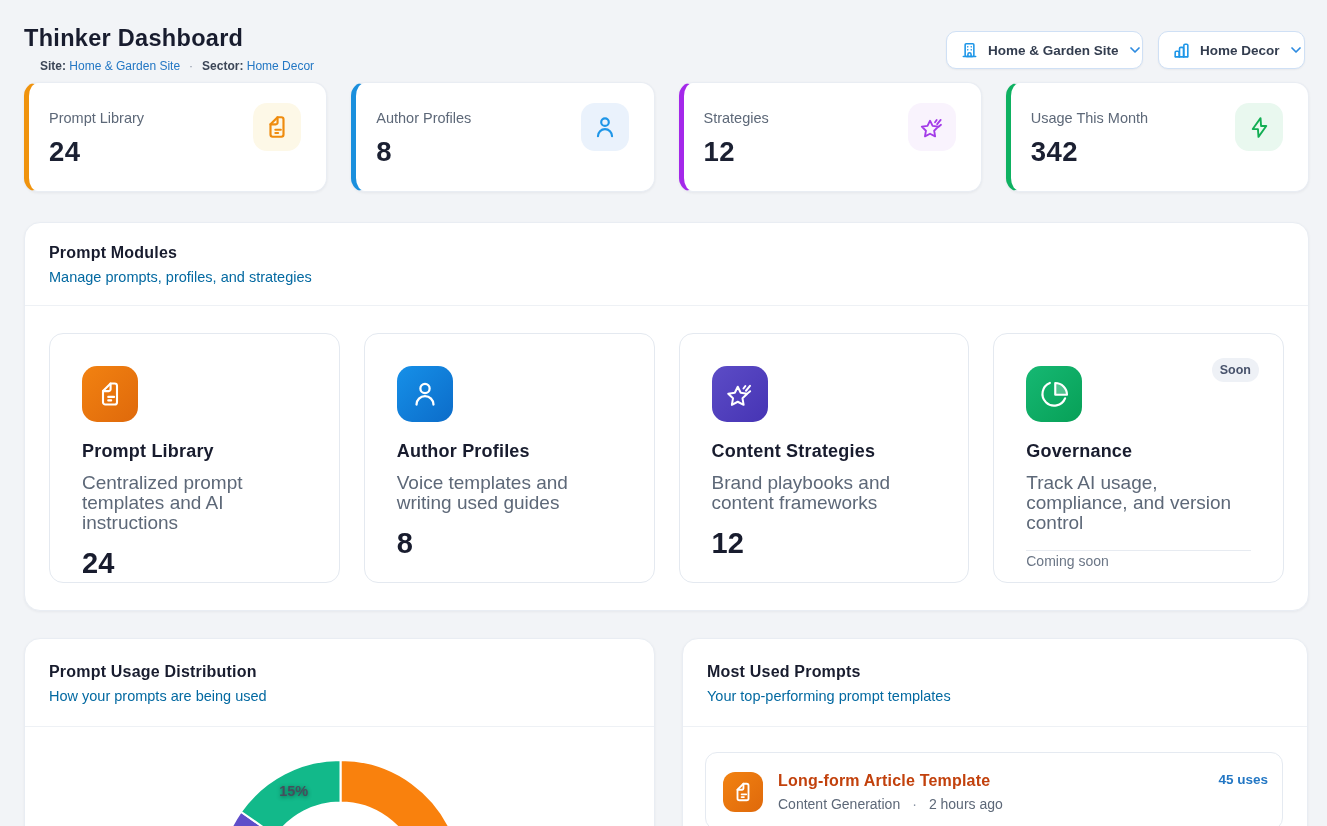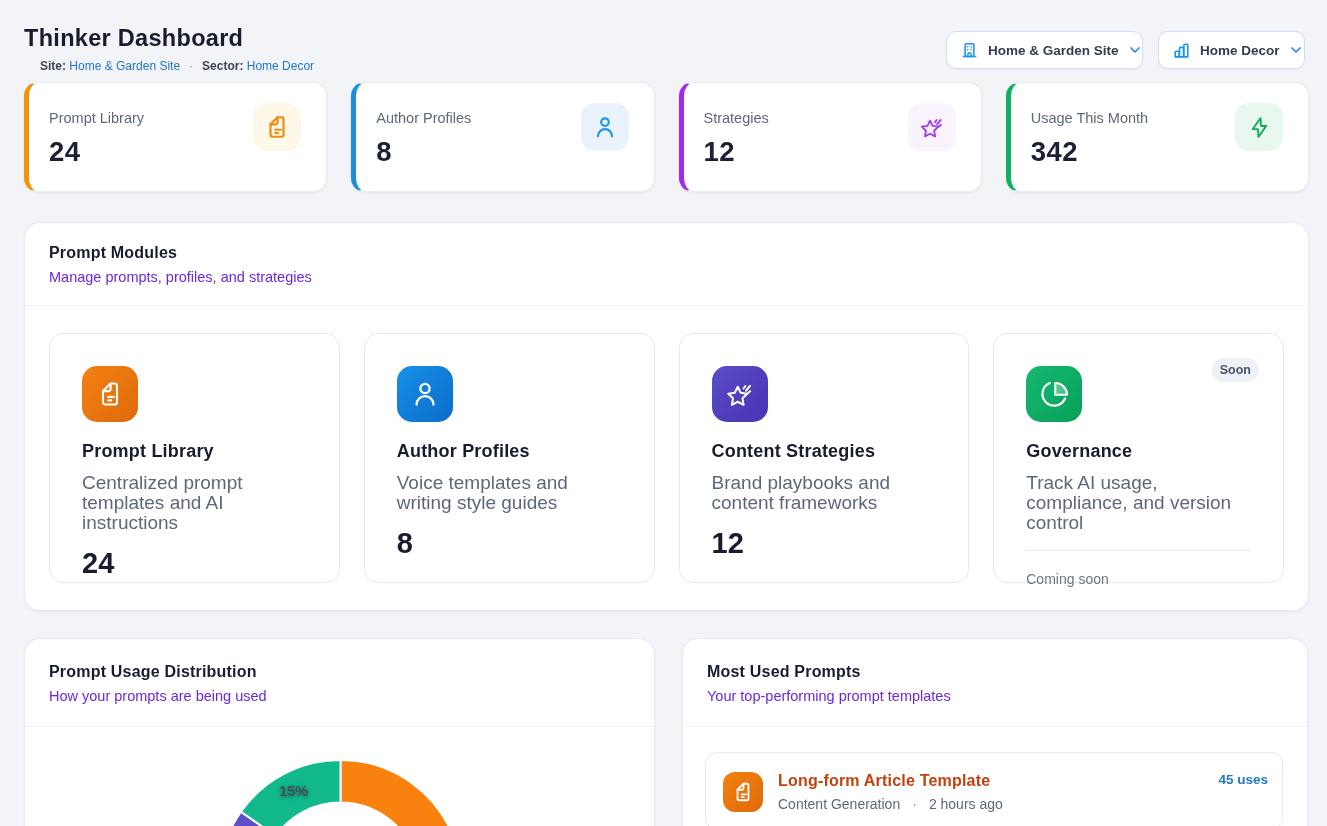--- a/index.html
+++ b/index.html
@@ -31,39 +31,39 @@
   #st4 { border-left-color:#0eb161; }
   #st1 .tile { background:#fdf8e7; }
   #st2 .tile { background:#eaf2fc; }
   #st3 .tile { background:#f9f3fd; }
   #st4 .tile { background:#e9f8ef; }
 
   
   .card { position:absolute; background:#fff; border:1px solid #e9edf3; border-radius:16px; box-shadow:0 1px 3px rgba(16,24,40,.05); }
   .card .chead { padding:21px 24px 0 24px; }
   .card .chead h2 { font-size:16px; font-weight:bold; color:#181c2e; letter-spacing:.2px; }
-  .card .chead .sub { margin-top:7px; font-size:14.5px; color:#6d28d9; }
+  .card .chead .sub { margin-top:7px; font-size:14.5px; color:#0369a1; }
   .card .divider { height:1px; background:#eef1f5; margin-top:20px; }
   .low .chead { padding-top:24px; }
   .low .divider { margin-top:22px; }
 
   #modules { left:24px; top:222px; width:1285px; height:389px; }
   .mgrid { display:grid; grid-template-columns:repeat(4,1fr); gap:24px; padding:27px 24px 24px 24px; }
   .mcard { position:relative; height:250px; border:1px solid #e4e9f0; border-radius:14px; background:#fff; padding:32px; }
   .mcard .mtile { width:56px; height:56px; border-radius:15px; display:flex; align-items:center; justify-content:center; }
   .mcard h3 { margin-top:19px; font-size:18px; font-weight:bold; color:#181c2e; letter-spacing:.2px; }
   .mcard .desc { margin-top:11px; font-size:19px; line-height:20px; color:#5d6878; }
   .mcard .cnt { margin-top:14px; font-size:29px; font-weight:bold; color:#181c2e; }
   #m1 .mtile { background:linear-gradient(135deg,#f28211,#df690b); }
   #m2 .mtile { background:linear-gradient(135deg,#1690e8,#0c6cc9); }
   #m3 .mtile { background:linear-gradient(135deg,#5c4cc6,#4634b4); }
   #m4 .mtile { background:linear-gradient(135deg,#16b873,#07a057); }
   .soon { position:absolute; right:24px; top:24px; background:#eef1f6; color:#47526b; font-size:12.5px; font-weight:bold; border-radius:999px; padding:5px 8px; }
   .mrule { height:1px; background:#e7ebf1; margin-top:17px; }
-  .csoon { margin-top:20px; font-size:14px; color:#6b7686; }
+  .csoon { margin-top:2px; font-size:14px; color:#6b7686; }
 
   #chartcard { left:24px; top:638px; width:631px; height:500px; overflow:hidden; }
   #promptscard { left:682px; top:638px; width:626px; height:500px; }
 
   .pitem { margin:25px 24px 0 22px; border:1px solid #e5eaf1; border-radius:12px; height:78px; position:relative; }
   .pitem .ptile { position:absolute; left:17px; top:19px; width:40px; height:40px; border-radius:12px; background:linear-gradient(135deg,#f28211,#df690b); display:flex; align-items:center; justify-content:center; }
   .pitem .pt { position:absolute; left:72px; top:19px; font-size:16px; font-weight:bold; color:#c2410c; letter-spacing:.2px; }
   .pitem .ps { position:absolute; left:72px; top:43px; font-size:14px; color:#5d6878; }
   .pitem .ps .dot { color:#8a94a4; padding:0 12px; }
   .pitem .uses { position:absolute; right:14px; top:19px; font-size:13.5px; font-weight:bold; color:#2377c4; }
@@ -166,21 +166,21 @@
         <div class="cnt">24</div>
       </div>
       <div class="mcard" id="m2">
         <div class="mtile">
             <svg width="30" height="30" viewBox="0 0 24 24" fill="none" stroke="#ffffff" stroke-width="1.8" stroke-linecap="round" stroke-linejoin="round">
               <circle cx="12" cy="7.6" r="3.7"></circle>
               <path d="M5.2 20.5a6.8 6.8 0 0 1 13.6 0"></path>
             </svg>
           </div>
         <h3>Author Profiles</h3>
-        <div class="desc">Voice templates and writing style guides</div>
+        <div class="desc">Voice templates and writing used guides</div>
         <div class="cnt">8</div>
       </div>
       <div class="mcard" id="m3">
         <div class="mtile">
             <svg width="30" height="30" viewBox="0 0 24 24" fill="none" stroke="#ffffff" stroke-width="1.6" stroke-linecap="round" stroke-linejoin="round">
               <path d="M10.2 6.2 12.55 10.96 17.81 11.73 14 15.44 14.9 20.67 10.2 18.2 5.5 20.67 6.4 15.44 2.59 11.73 7.85 10.96 Z"></path>
               <path d="M14.8 7.6l1.5-2"></path>
               <path d="M16.8 9.4l3.2-3.9"></path>
               <path d="M18.4 11.2l1.7-1.4"></path>
             </svg>

